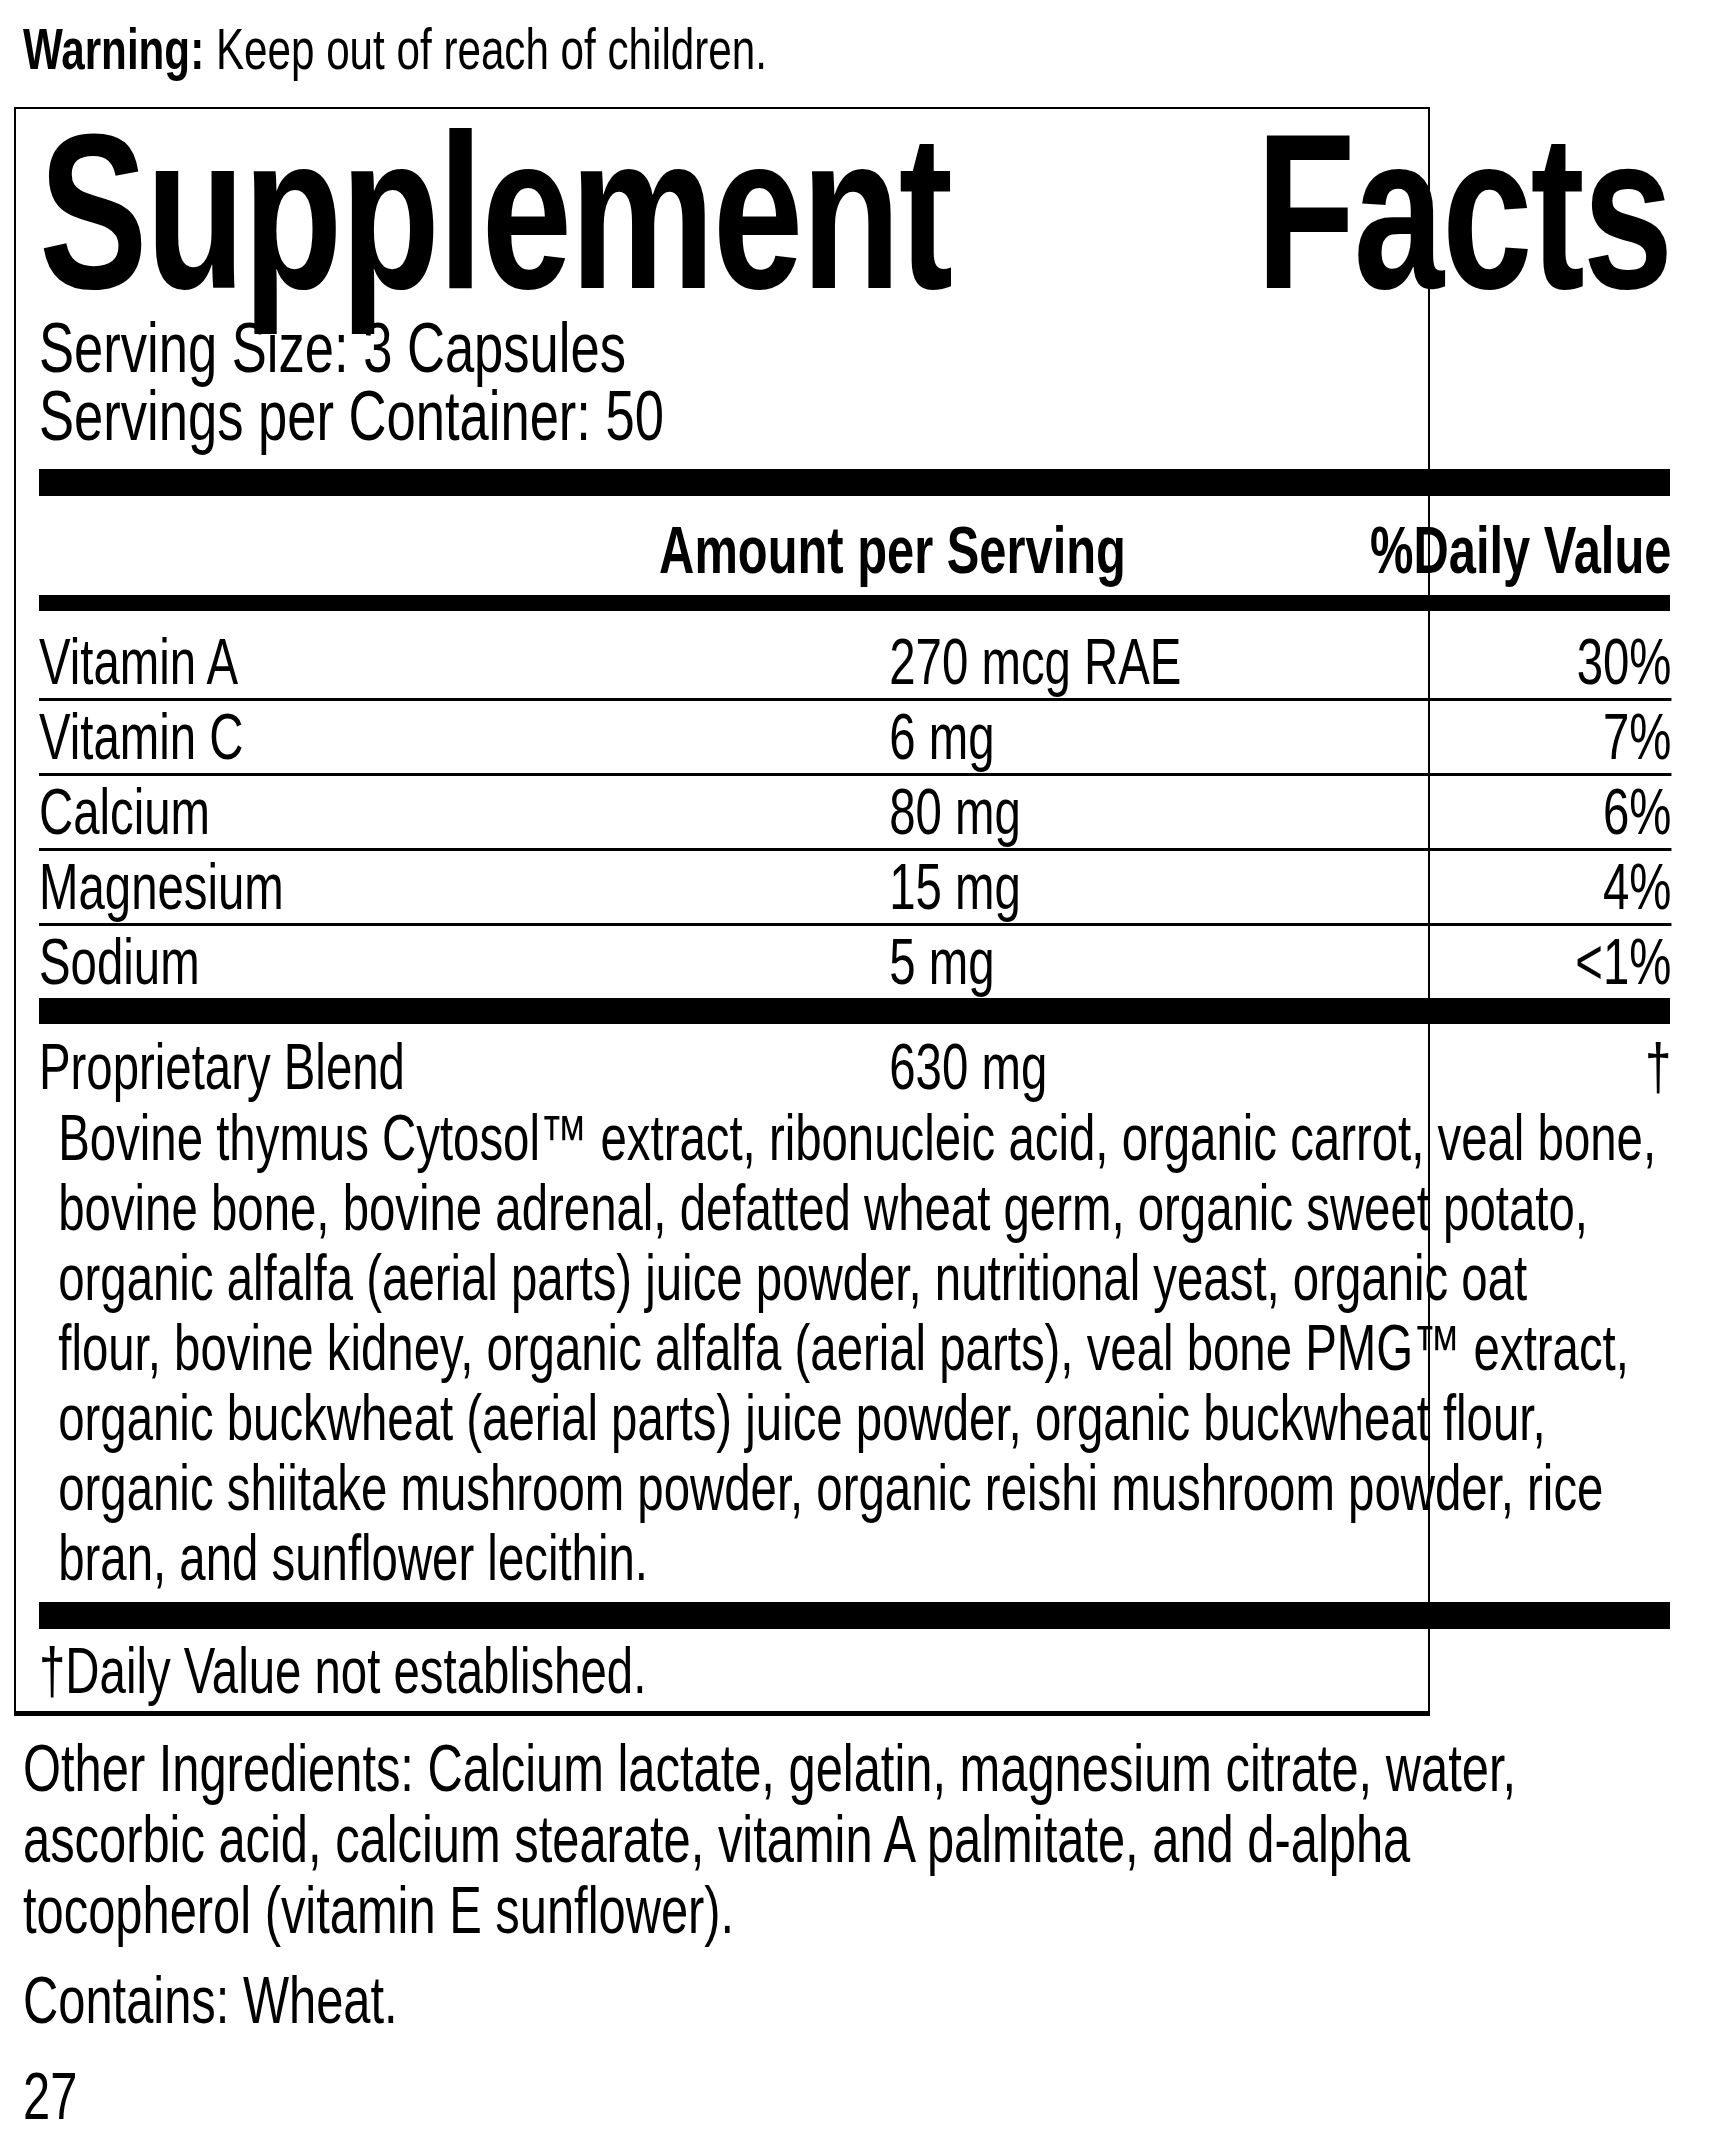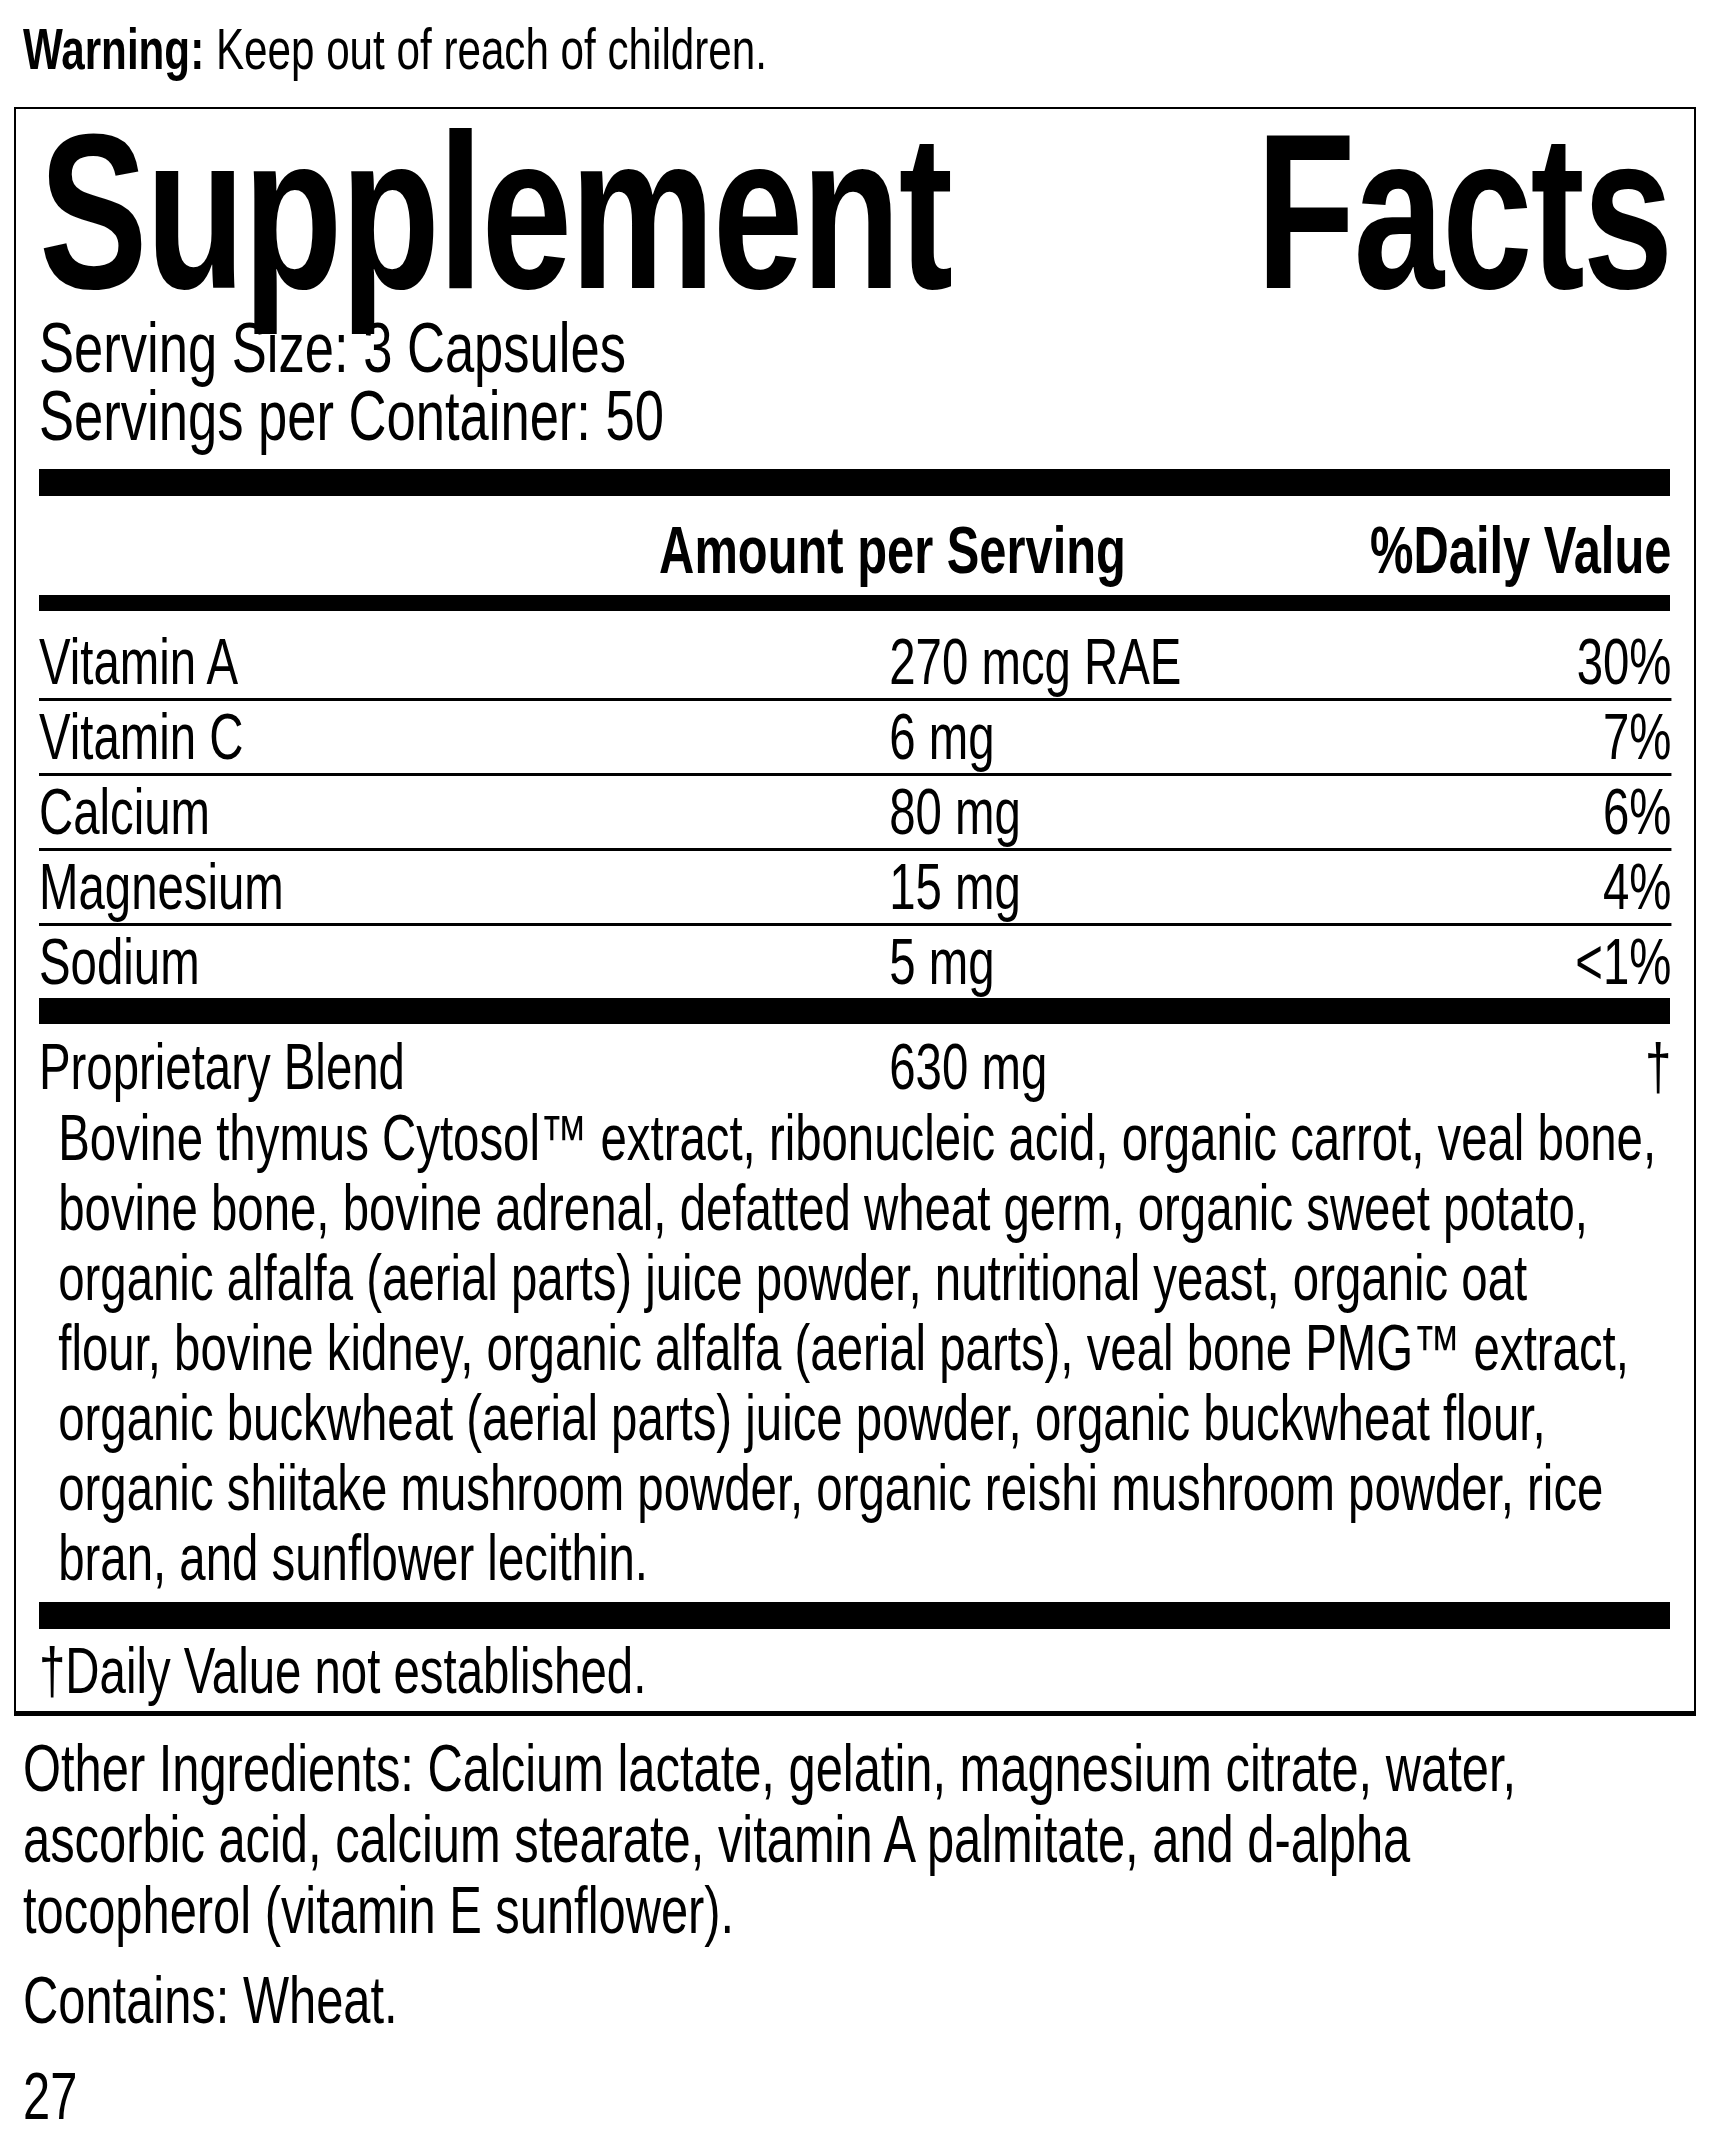--- a/index.html
+++ b/index.html
@@ -11,21 +11,21 @@
   }
   
   .cond{transform:scaleX(0.74);transform-origin:left top;width:2206px}
   .cond2{transform:scaleX(0.74);transform-origin:left top;width:2253px}
   .pre{white-space:pre}
 
   .warning{margin:15px 0 0 23px;font-size:57px;line-height:1.2;white-space:nowrap}
   .warning .b{font-weight:bold}
 
   .panel{
-    margin:23.4px 0 0 14.3px;width:1682px;
+    margin:23.4px 0 0 14.3px;width:1416px;
     border:2.9px solid #000;border-bottom-width:5.7px;
     padding:0 23px 3.4px 23px;box-sizing:border-box;
   }
 
   .title{
     display:flex;justify-content:space-between;
     font-weight:bold;font-size:220px;line-height:1;
     letter-spacing:-0.012em;margin-top:-6.8px;white-space:nowrap;
   }
 

